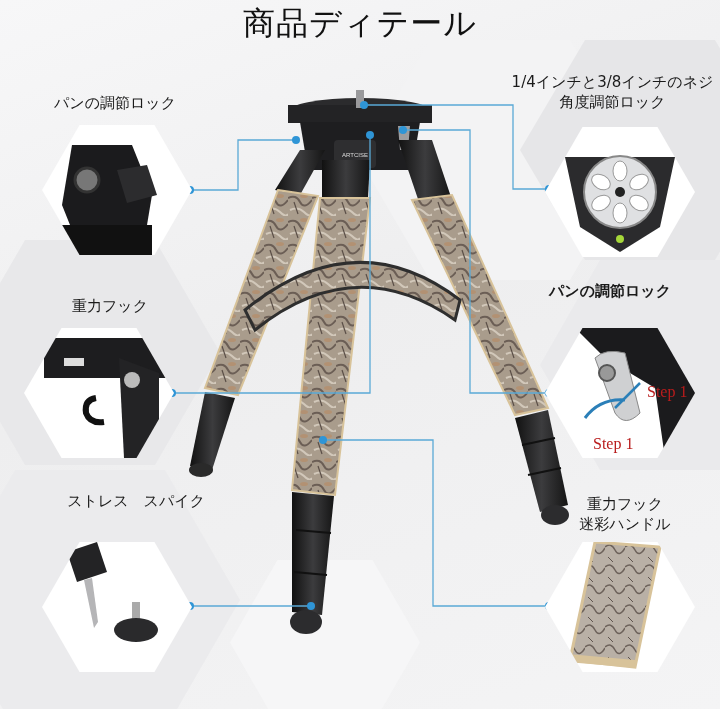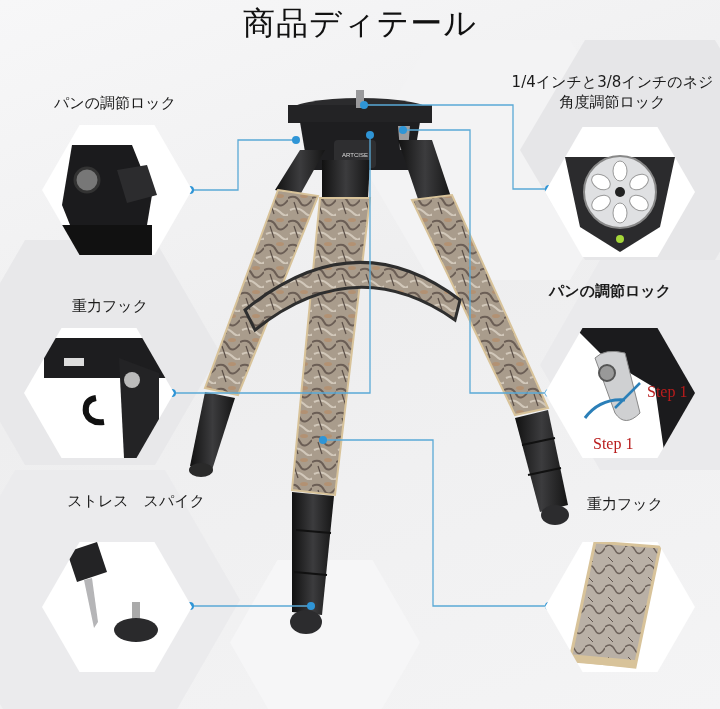--- a/index.html
+++ b/index.html
@@ -175,20 +175,21 @@
       <rect width="150" height="130" fill="#fff"></rect>
       <path d="M25 10 L55 0 L65 30 L35 40 Z" fill="#232325"></path>
       <path d="M42 38 L50 36 L56 80 L52 86 Z" fill="#b5b5b7"></path>
       <rect x="90" y="60" width="8" height="18" fill="#aaa"></rect>
       <ellipse cx="94" cy="88" rx="22" ry="12" fill="#2a2a2c"></ellipse>
     </svg>
   </div>
 
   <div class="label" style="left:570px;top:494px;width:110px;">
     <div>重力フック</div>
+    <div>迷彩ハンドル</div>
   </div>
   <div class="hex" style="left:545px;top:542px;">
     <svg class="hex-inner" width="150" height="130" viewBox="0 0 150 130">
       <defs>
         <pattern id="camo2" width="20" height="20" patternUnits="userSpaceOnUse">
           <rect width="20" height="20" fill="#b9b0a6"></rect>
           <path d="M0 5 Q6 0 10 8 T20 6" stroke="#6d625b" stroke-width="1.5" fill="none"></path>
           <path d="M3 15 L8 20" stroke="#5e534d" stroke-width="1"></path>
         </pattern>
       </defs>

